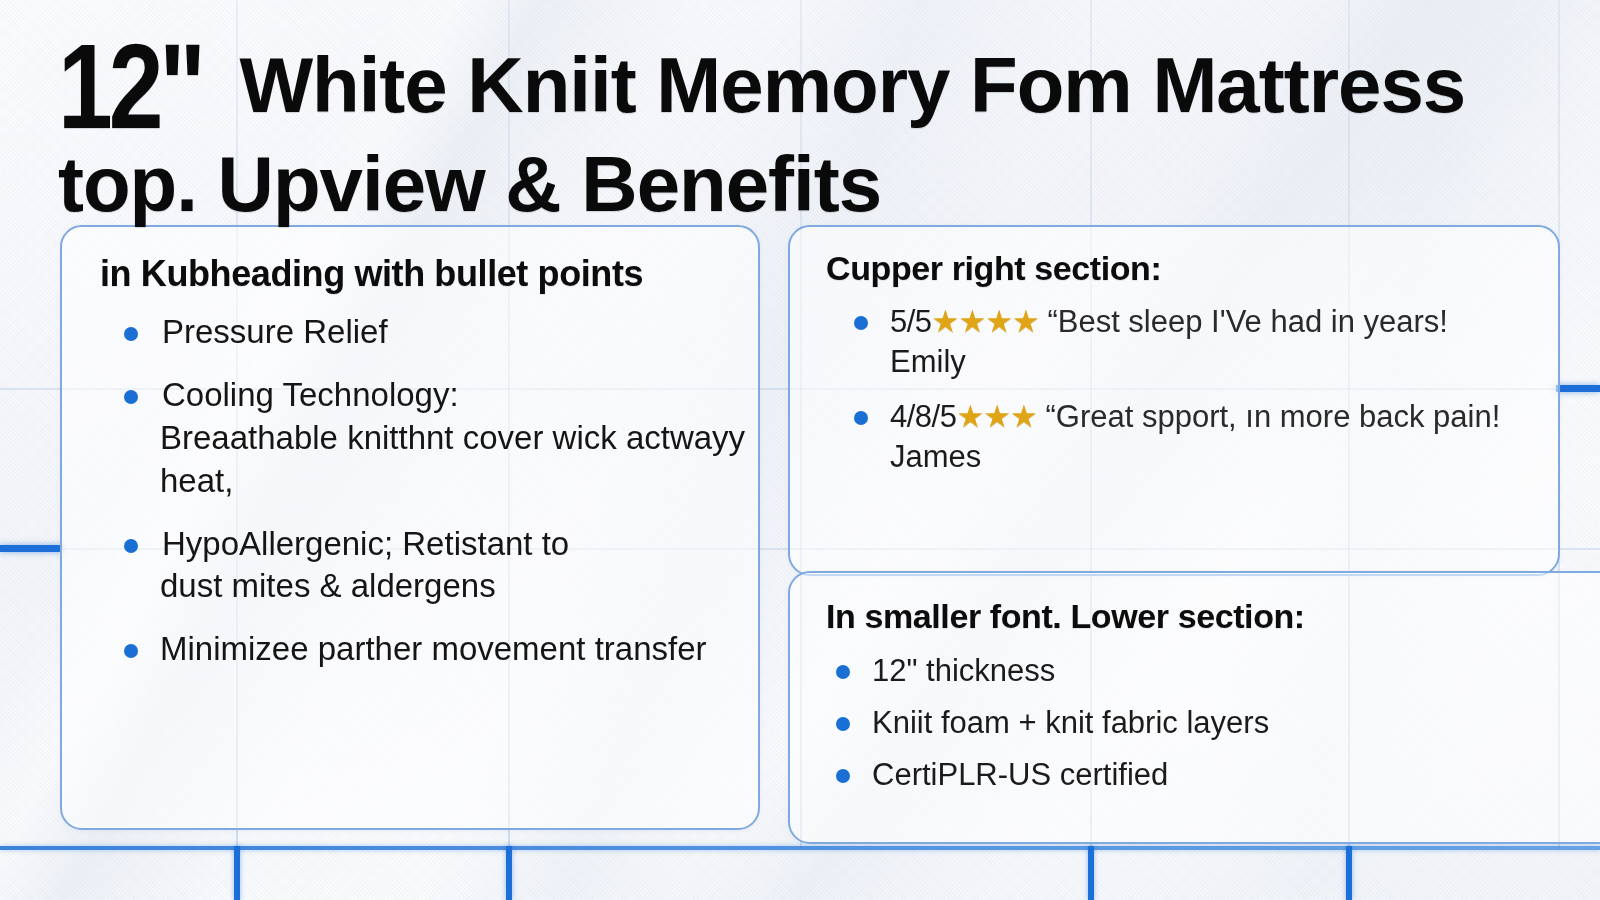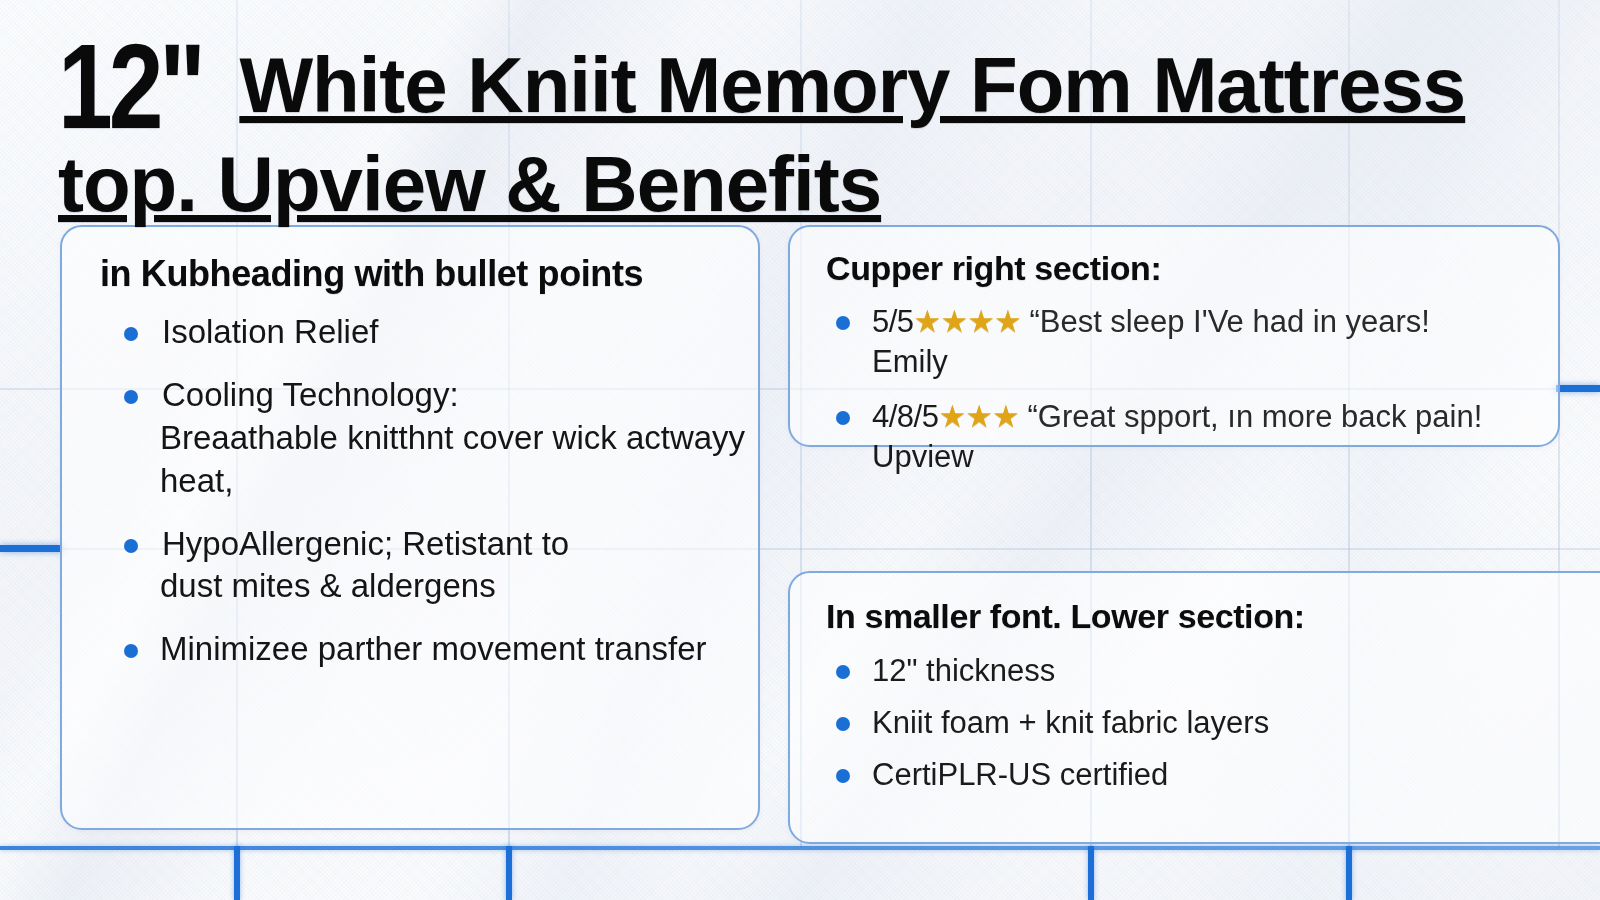--- a/index.html
+++ b/index.html
@@ -90,35 +90,34 @@
     letter-spacing: -5px;
     font-family: "Liberation Sans", sans-serif;
     transform: scaleX(0.82);
     display: inline-block;
     transform-origin: left center;
     vertical-align: -16px;
     margin-right: 6px;
   }
   #title .line2 {
     display: inline;
-    text-decoration: underline;
   }
 
   
   .card {
     position: absolute;
     border: 2px solid #7fa9df;
     border-radius: 22px;
     background: rgba(255,255,255,0.55);
     box-shadow: 0 1px 4px rgba(140,160,190,0.10);
     z-index: 4;
     box-sizing: border-box;
   }
   #card-features { left: 60px;  top: 225px; width: 700px;  height: 605px; }
-  #card-reviews  { left: 788px; top: 225px; width: 772px;  height: 222px; }
+  #card-reviews  { left: 788px; top: 225px; width: 772px;  height: 351px; }
   #card-specs    { left: 788px; top: 571px; width: 852px;  height: 273px; }
 
   .card-heading {
     margin: 0;
     color: #0c0c0c;
     font-weight: 700;
     letter-spacing: -0.4px;
     text-shadow: 0 1px 1px rgba(130,140,155,0.22);
   }
   #card-features .card-heading { font-size: 36px; padding: 26px 12px 0 38px; }
@@ -153,21 +152,21 @@
     line-height: 1.30;
     margin-bottom: 20px;
     padding-left: 38px;
   }
   #features-list > li .dot { top: 16px; }
   #features-list .term { display: block; }
   #features-list .desc { display: block; margin-left: -2px; }
 
   
   #reviews-list {
-    padding: 14px 0 0 46px;
+    padding: 14px 0 0 64px;
   }
   #reviews-list > li {
     font-size: 31px;
     line-height: 1.28;
     margin-bottom: 16px;
     padding-left: 36px;
     color: #1b1b1b;
   }
   #reviews-list > li .dot { top: 14px; }
   .rating {
@@ -225,21 +224,21 @@
 
   <div id="header">
     <h1 id="title"><span class="measure">12"</span><span class="line2">White Kniit Memory Fom Mattress top.  Upview &amp; Benefits</span></h1>
   </div>
 
   <section class="card" id="card-features">
     <h2 class="card-heading">in Kubheading with bullet points</h2>
     <ul class="bullets" id="features-list">
       <li>
         <span class="dot"></span>
-        <span class="term">Isolation Relief</span>
+        <span class="term">Pressure Relief</span>
       </li>
       <li>
         <span class="dot"></span>
         <span class="term">Cooling Technology:</span>
         <span class="desc">Breaathable knitthnt cover wick actwayy heat,</span>
       </li>
       <li>
         <span class="dot"></span>
         <span class="term">HypoAllergenic; Retistant to</span>
         <span class="desc">dust mites &amp; aldergens</span>
@@ -253,21 +252,21 @@
 
   <section class="card" id="card-reviews">
     <h2 class="card-heading">Cupper right section:</h2>
     <ul class="bullets" id="reviews-list">
       <li>
         <span class="dot"></span><span class="rating">5/5</span><span class="stars">★★★★</span> <span class="quote">“Best sleep I'Ve had in years!</span>
         <span class="reviewer">Emily</span>
       </li>
       <li>
         <span class="dot"></span><span class="rating">4/8/5</span><span class="stars">★★★</span> <span class="quote">“Great spport, ın more back pain!</span>
-        <span class="reviewer">Upview</span>
+        <span class="reviewer">James</span>
       </li>
     </ul>
   </section>
 
   <section class="card" id="card-specs">
     <h2 class="card-heading">In smaller font. Lower section:</h2>
     <ul class="bullets" id="specs-list">
       <li>
         <span class="dot"></span>
         <span>12" thickness</span>

